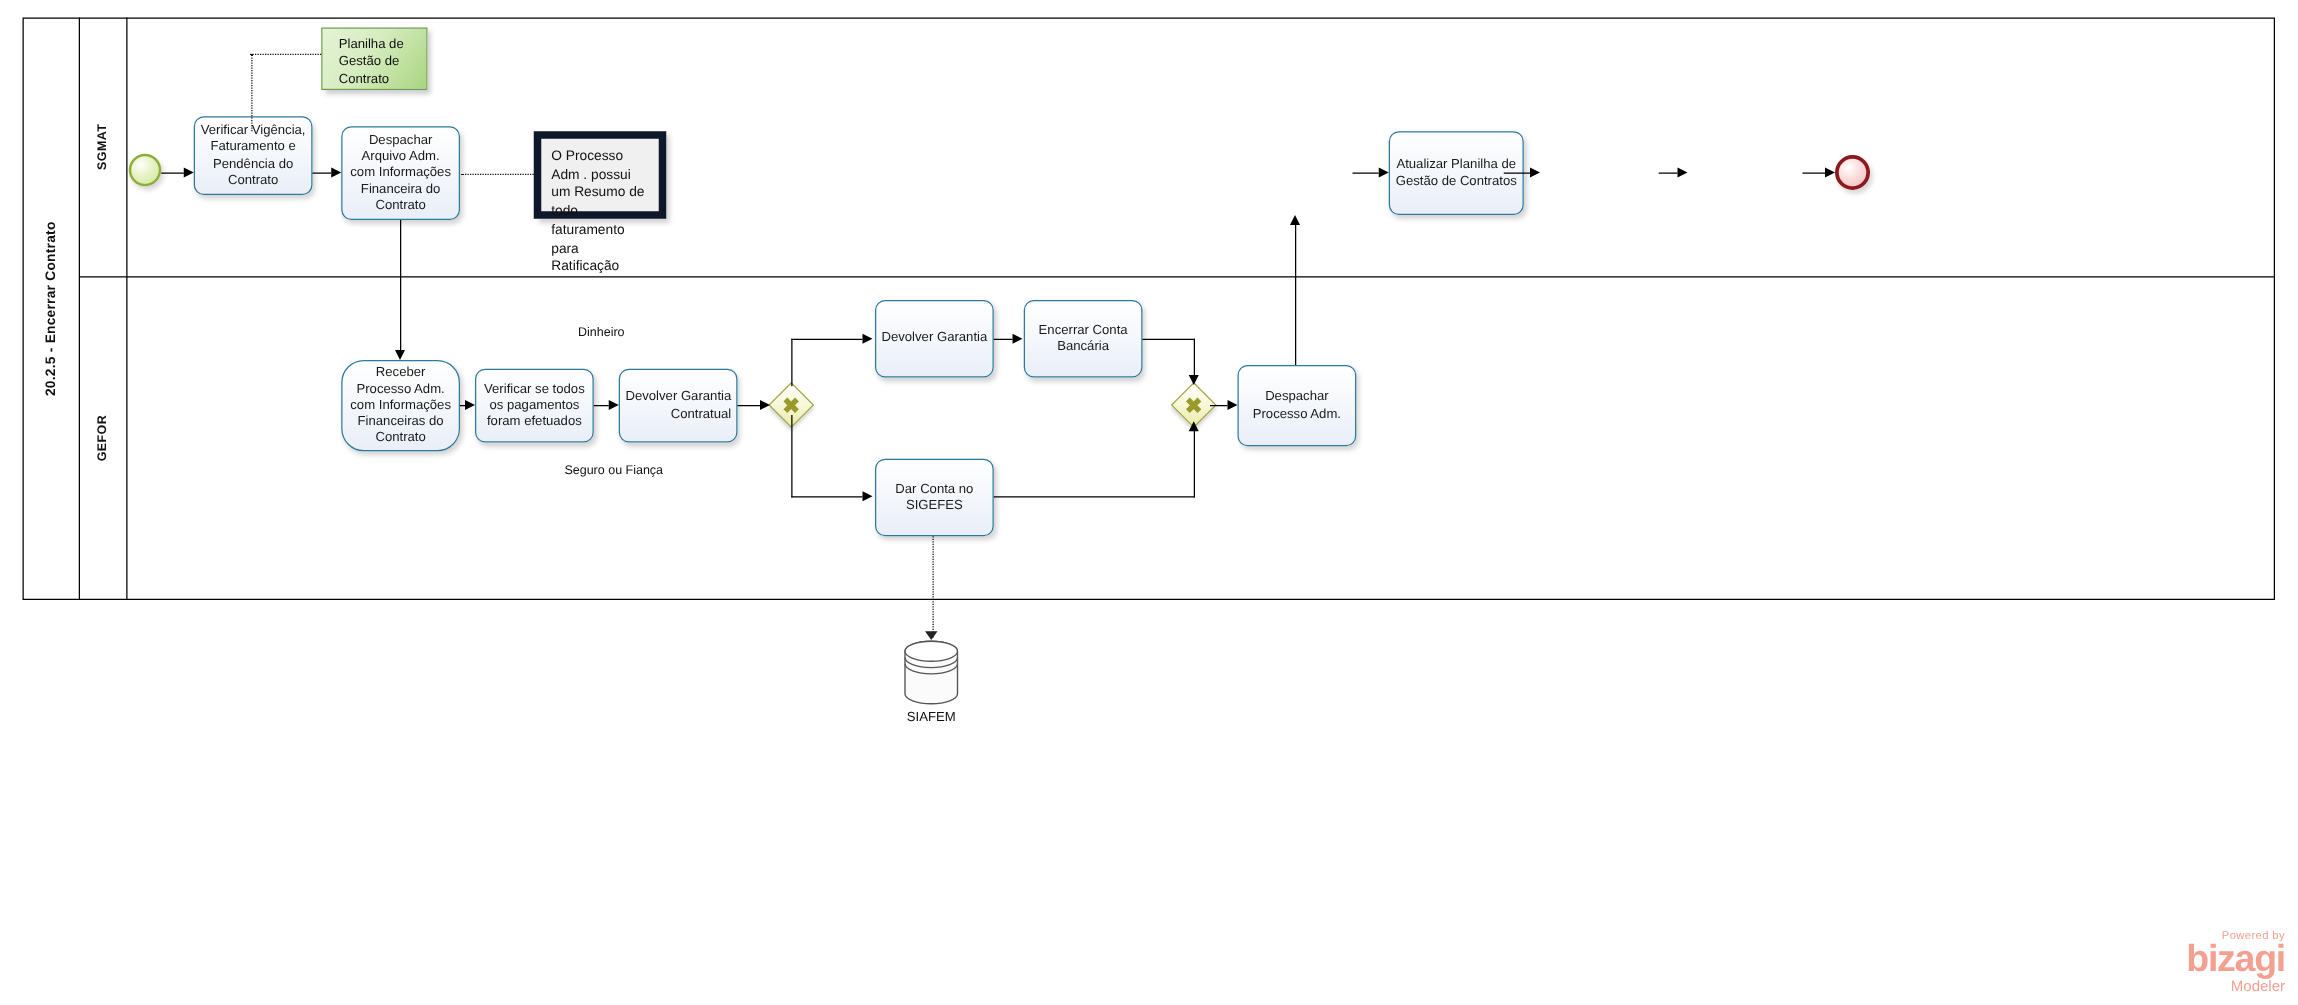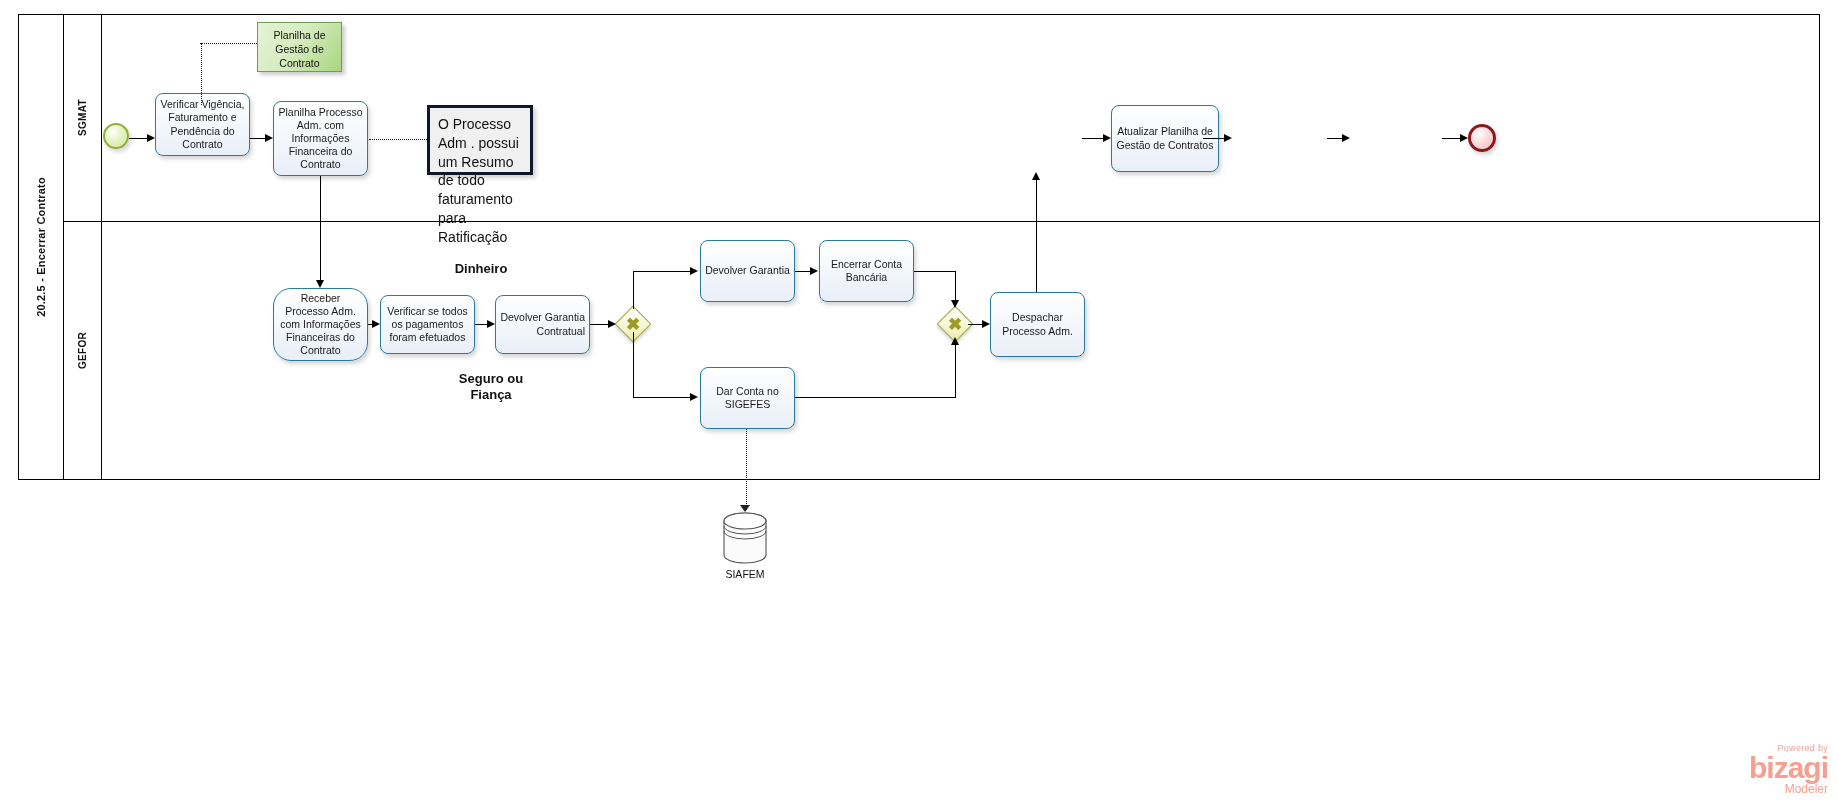--- a/index.html
+++ b/index.html
@@ -38,38 +38,38 @@
               border:1.6px solid #a3a340;box-sizing:border-box;
               background:linear-gradient(135deg,#ffffff 0%,#f7f7d8 50%,#ebeba8 100%);
               box-shadow:2px 2px 3px rgba(0,0,0,.16);}
   .gw-x{position:absolute;left:0;top:0;width:34px;height:34px;display:flex;align-items:center;
         justify-content:center;font-size:17px;font-weight:bold;color:#9a9a28;line-height:1;}
 
   
   .data-object{position:absolute;box-sizing:border-box;border:1px solid #6f9e4e;
                background:linear-gradient(125deg,#e5f3d6 0%,#d6ecbf 45%,#a9d580 100%);
                box-shadow:3px 3px 4px rgba(0,0,0,.2);
-               font-size:10.5px;color:#111;line-height:1.33;padding:6px 2px;text-align:center;}
-  .annotation{position:absolute;box-sizing:border-box;border:3px solid #0f172a;background:#f0f0f0;
+               font-size:10.5px;color:#111;line-height:1.33;padding:6px 13px;}
+  .annotation{position:absolute;box-sizing:border-box;border:6px solid #0f172a;background:#f0f0f0;
               box-shadow:3px 3px 4px rgba(0,0,0,.18);
-              font-size:14px;color:#111;line-height:1.34;padding:7px 8px;}
+              font-size:11px;color:#111;line-height:1.34;padding:7px 8px;}
   .datastore{position:absolute;width:46px;height:52px;}
   .ds-label{position:absolute;text-align:center;font-size:10.5px;color:#111;}
 
   
   .edge{position:absolute;background:#000;}
   .h{height:1.3px;} .v{width:1.3px;}
   .arrow{position:absolute;width:0;height:0;}
   .arr-r{border-top:4.5px solid transparent;border-bottom:4.5px solid transparent;border-left:8px solid #000;}
   .arr-d{border-left:4.5px solid transparent;border-right:4.5px solid transparent;border-top:8px solid #000;}
   .arr-u{border-left:4.5px solid transparent;border-right:4.5px solid transparent;border-bottom:8px solid #000;}
   .dotline-h{position:absolute;height:0;border-top:1.6px dotted #111;}
   .dotline-v{position:absolute;width:0;border-left:1.6px dotted #111;}
 
-  .flowlabel{position:absolute;font-size:13px;color:#111;text-align:center;line-height:1.25;font-weight:bold;}
+  .flowlabel{position:absolute;font-size:10px;color:#111;text-align:center;line-height:1.25;}
 
   
   .logo{position:absolute;right:10px;bottom:8px;text-align:right;color:#f1a392;user-select:none;}
   .logo .pb{font-size:9px;letter-spacing:.3px;line-height:1;}
   .logo .bz{font-size:30px;font-weight:bold;line-height:1;letter-spacing:-1px;color:#f3a091;}
   .logo .md{font-size:12px;line-height:1.1;color:#f3a091;}
 </style>
 </head>
 <body>
 
@@ -86,21 +86,21 @@
   </div>
   <div class="lane-hdr" id="lane-gefor-hdr">
     <span>GEFOR</span>
   </div>
   <div class="lane-div"></div>
 
   <div class="event start-event" style="left:103px;top:123px;width:26px;height:26px;"></div>
 
   <div class="task" style="left:155px;top:93px;width:95px;height:63px;">Verificar  Vigência, Faturamento e Pendência do Contrato</div>
 
-  <div class="task" style="left:273px;top:101px;width:95px;height:75px;">Planilha Processo Adm. com Informações Financeira do Contrato</div>
+  <div class="task" style="left:273px;top:101px;width:95px;height:75px;">Despachar Arquivo Adm. com Informações Financeira do Contrato</div>
 
   <div class="data-object" style="left:257px;top:22px;width:85px;height:50px;">Planilha de Gestão de Contrato</div>
 
   <div class="annotation" style="left:427px;top:105px;width:106px;height:70px;">O Processo Adm . possui um Resumo de todo faturamento para Ratificação</div>
 
 
   <div class="task" style="left:1111px;top:105px;width:108px;height:67px;">Atualizar Planilha de Gestão de Contratos</div>
 
 
 

